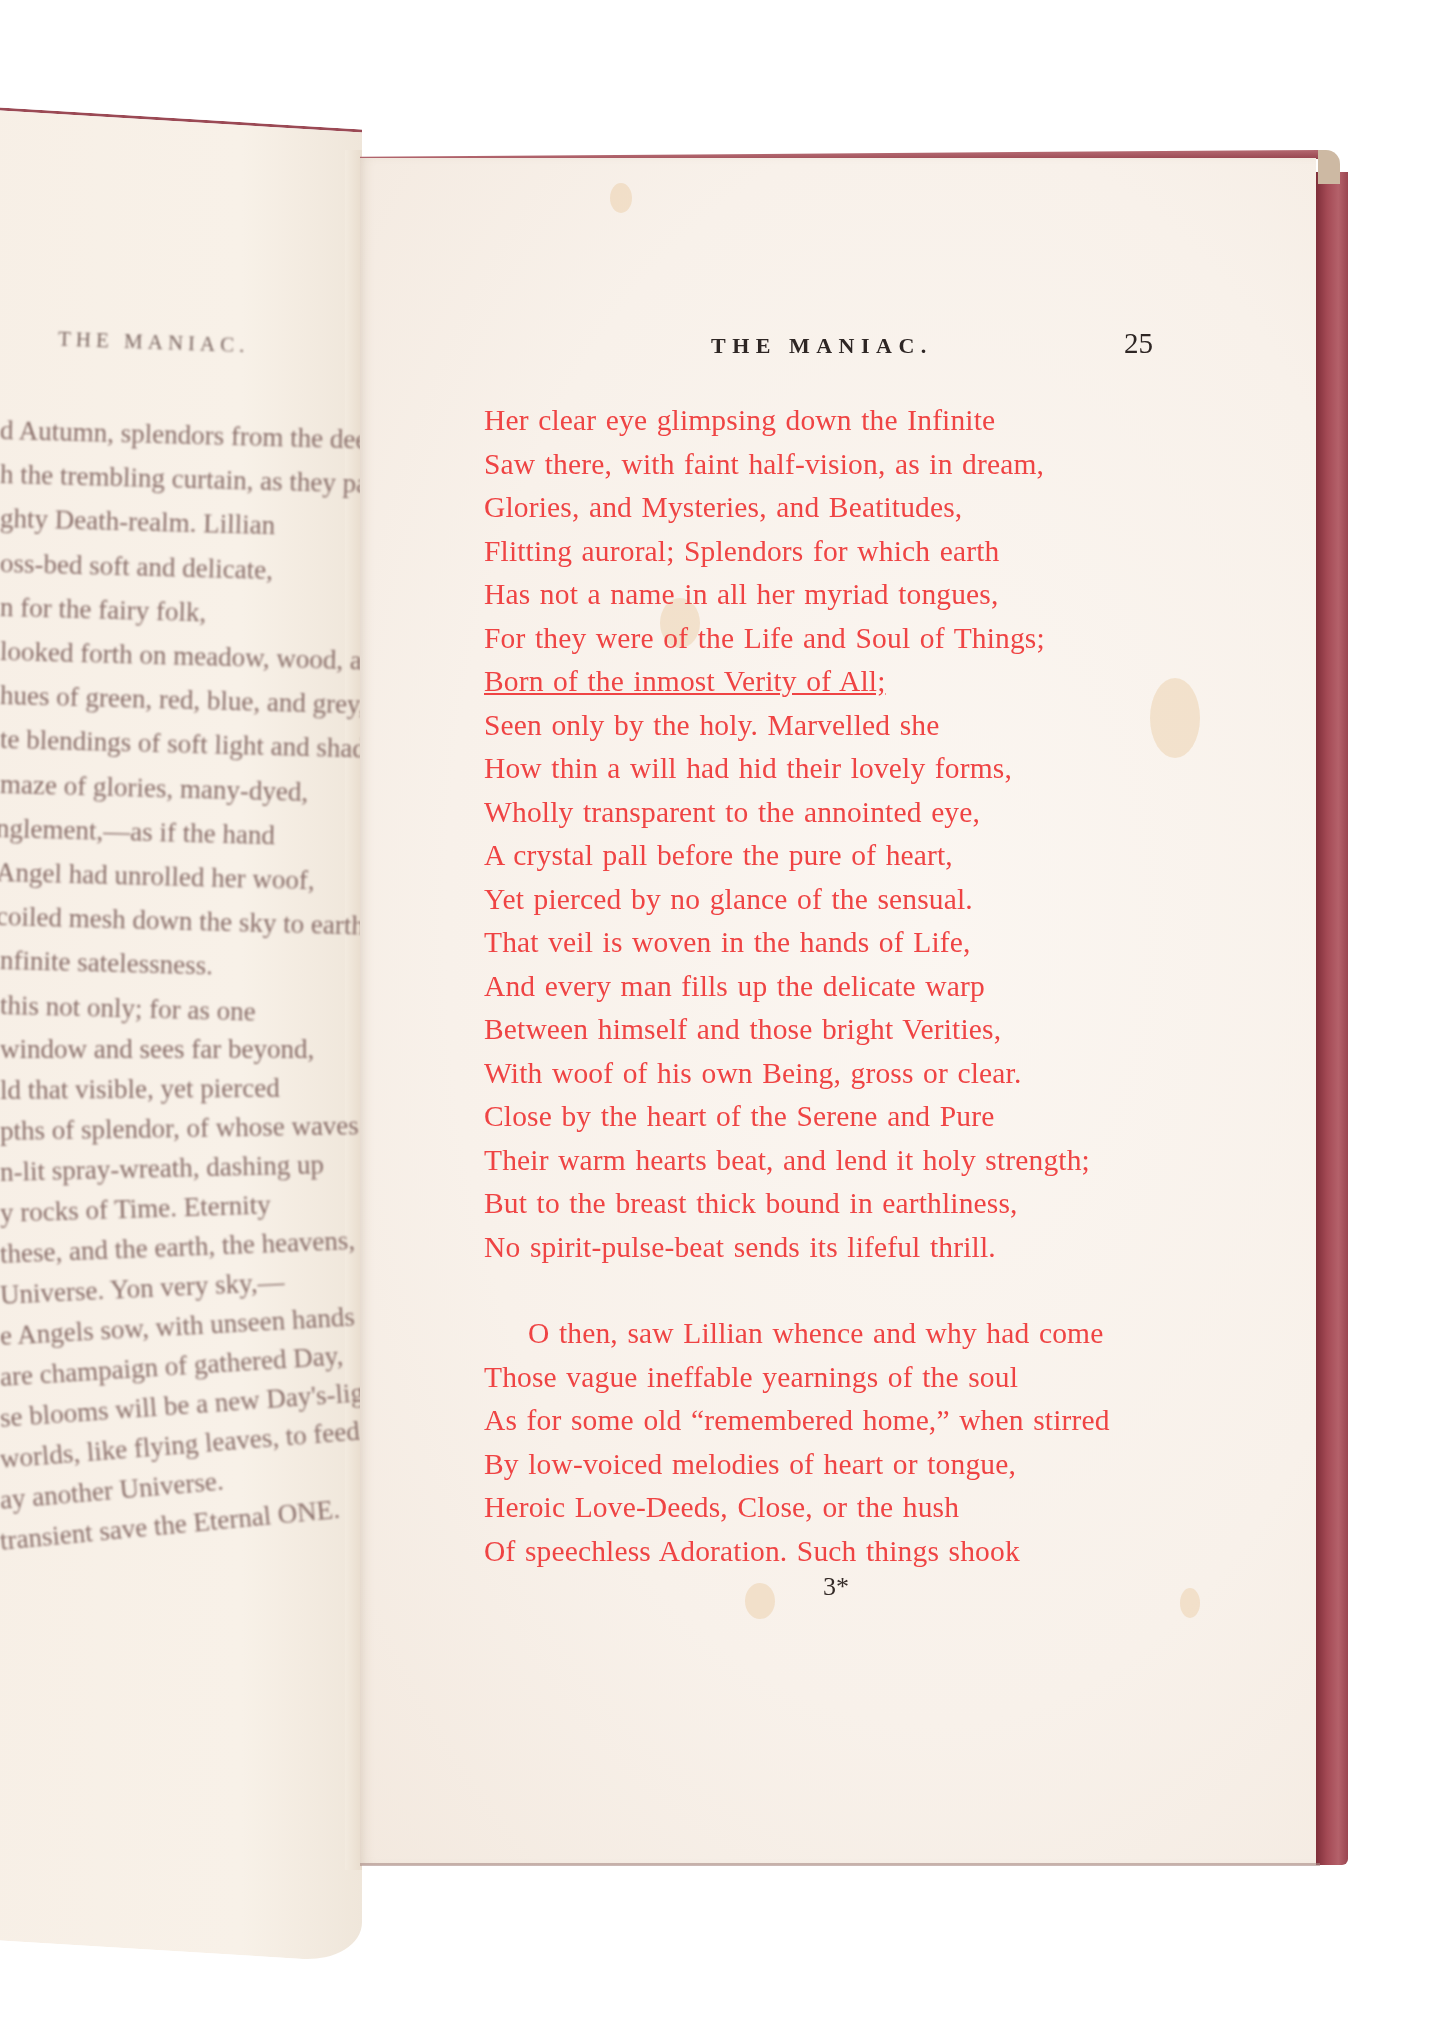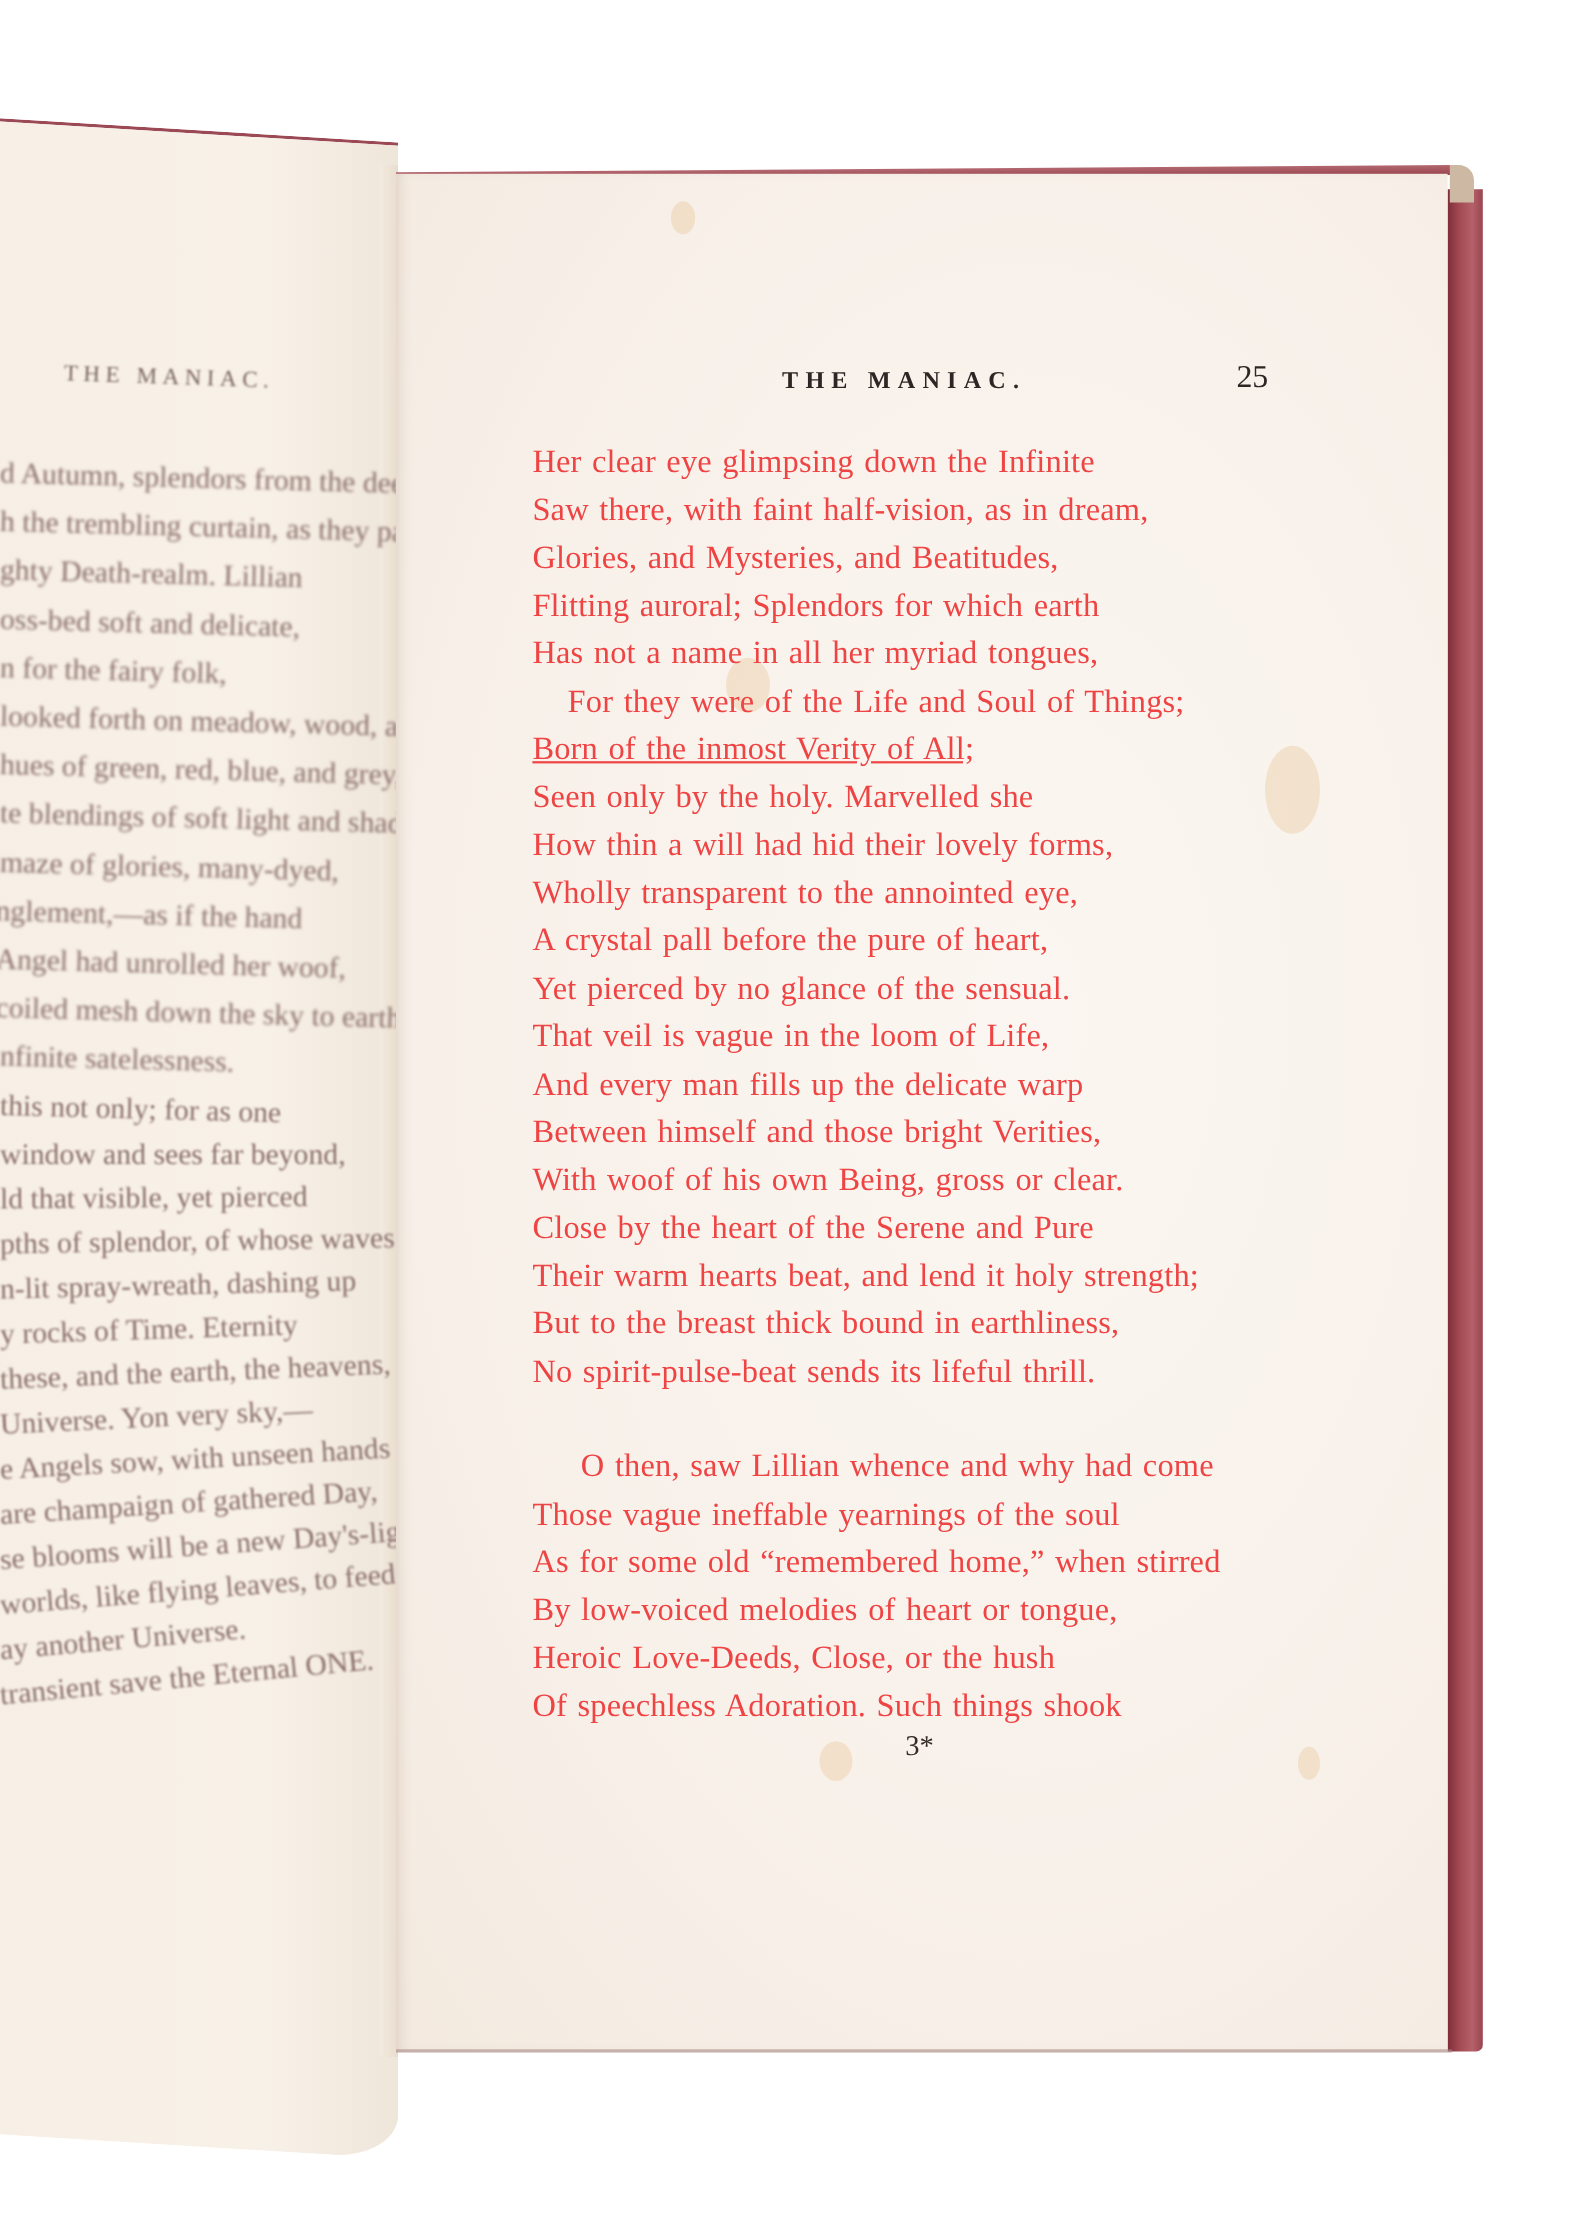--- a/index.html
+++ b/index.html
@@ -124,28 +124,28 @@
 
 <div class="running-head">THE MANIAC.</div>
 <div class="page-number">25</div>
 
 <div id="verse">
     <div class="verse-line" style="top: 404px;">Her clear eye glimpsing down the Infinite</div>
     <div class="verse-line" style="top: 447.5px;">Saw there, with faint half-vision, as in dream,</div>
     <div class="verse-line" style="top: 491px;">Glories, and Mysteries, and Beatitudes,</div>
     <div class="verse-line" style="top: 534.5px;">Flitting auroral;  Splendors for which earth</div>
     <div class="verse-line" style="top: 578px;">Has not a name in all her myriad tongues,</div>
-    <div class="verse-line" style="top: 621.5px; margin-left: 32px;">For they were of  the Life and Soul of  Things;</div>
+    <div class="verse-line" style="top: 621.5px;">For they were of  the Life and Soul of  Things;</div>
     <div class="verse-line" style="top: 665px; text-decoration: underline;">Born of  the inmost Verity of  All;</div>
     <div class="verse-line" style="top: 708.5px;">Seen only by the holy.  Marvelled she</div>
     <div class="verse-line" style="top: 752px;">How thin a will had hid their lovely forms,</div>
     <div class="verse-line" style="top: 795.5px;">Wholly transparent to the annointed eye,</div>
     <div class="verse-line" style="top: 839px;">A crystal pall before the pure of  heart,</div>
     <div class="verse-line" style="top: 882.5px;">Yet pierced by no glance of  the sensual.</div>
-    <div class="verse-line" style="top: 926px;">That veil is vague in the loom of  Life,</div>
+    <div class="verse-line" style="top: 926px;">That veil is woven in the hands of  Life,</div>
     <div class="verse-line" style="top: 969.5px;">And every man fills up the delicate warp</div>
     <div class="verse-line" style="top: 1013px;">Between himself  and those bright Verities,</div>
     <div class="verse-line" style="top: 1056.5px;">With woof  of  his own Being, gross or clear.</div>
     <div class="verse-line" style="top: 1100px;">Close by the heart of  the Serene and Pure</div>
     <div class="verse-line" style="top: 1143.5px;">Their warm hearts beat, and lend it holy strength;</div>
     <div class="verse-line" style="top: 1187px;">But to the breast thick bound in earthliness,</div>
     <div class="verse-line" style="top: 1230.5px;">No spirit-pulse-beat sends its lifeful thrill.</div>
     <div class="verse-line" style="top: 1317px; margin-left: 44px;">O then, saw Lillian whence and why had come</div>
     <div class="verse-line" style="top: 1360.5px;">Those vague ineffable yearnings of  the soul</div>
     <div class="verse-line" style="top: 1404px;">As for some old “remembered home,” when stirred</div>

